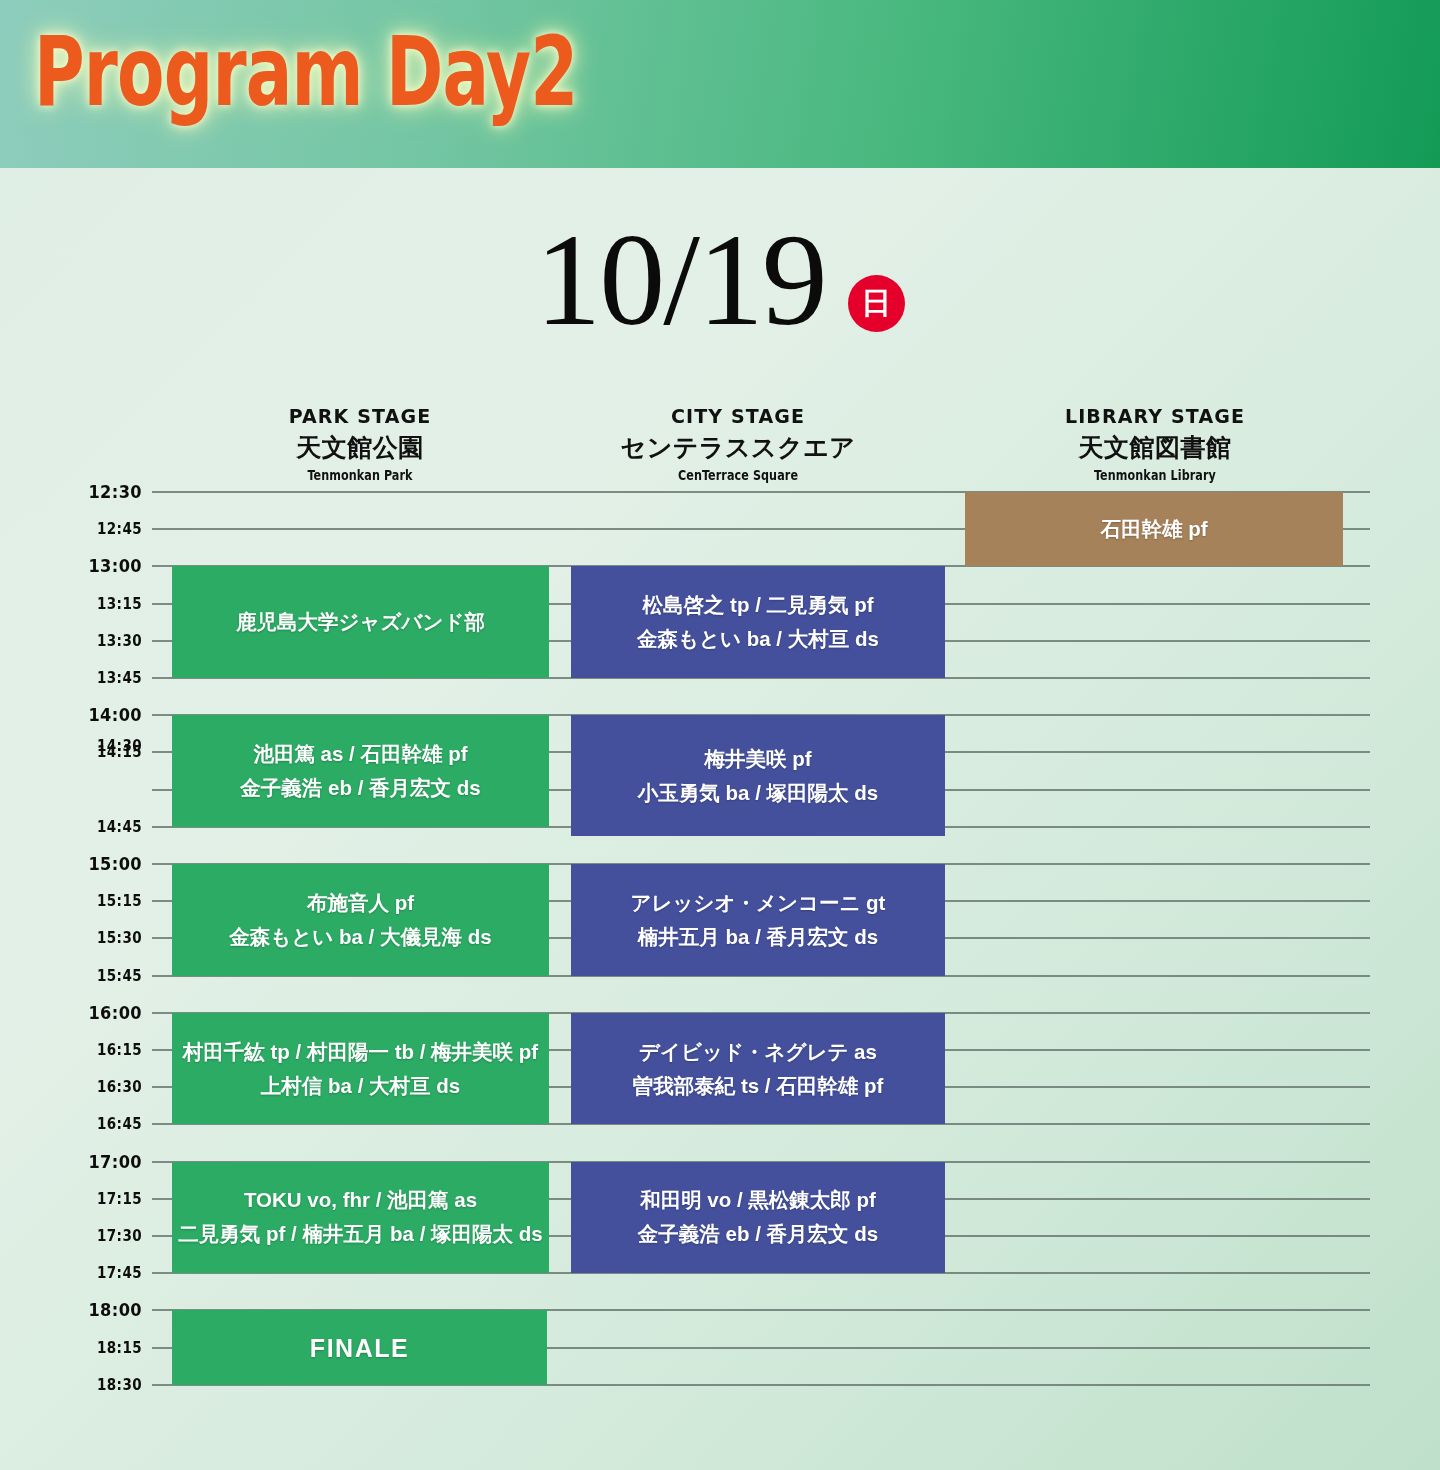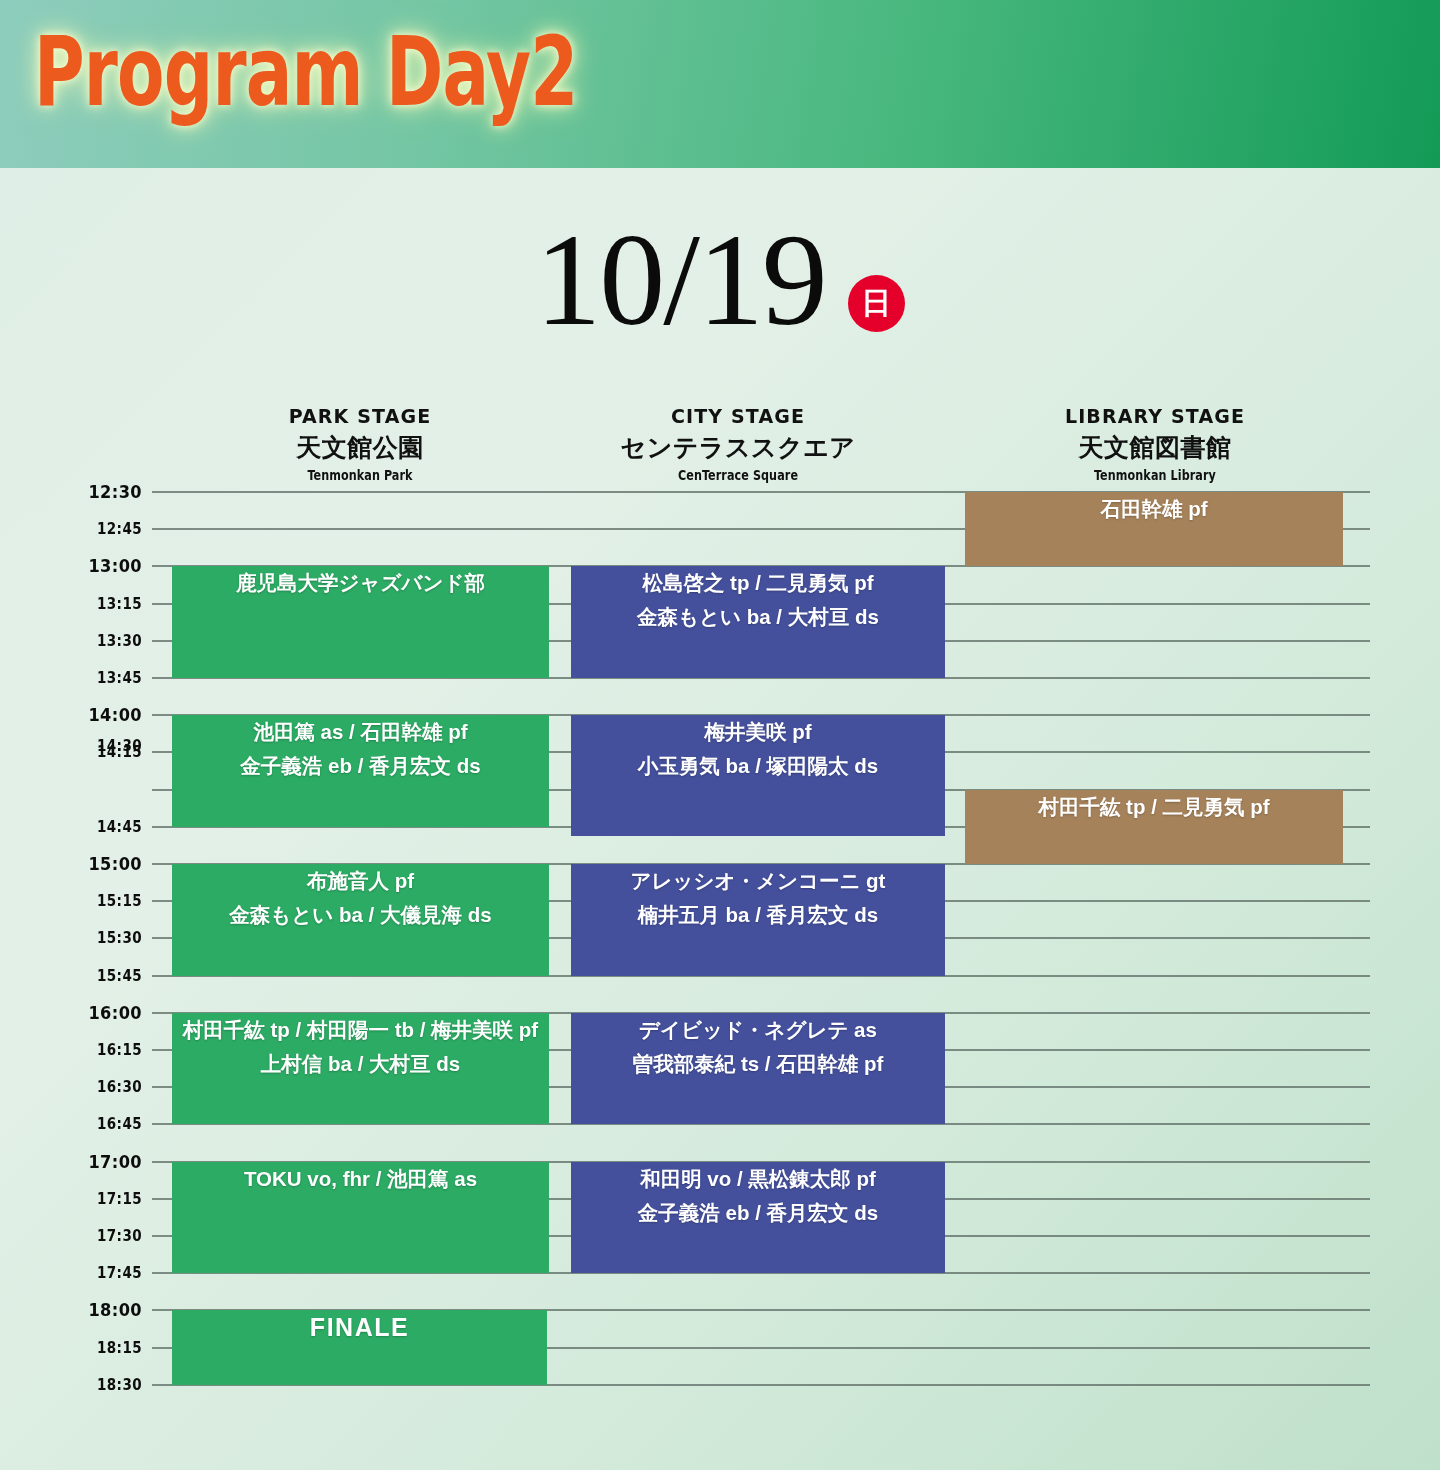--- a/index.html
+++ b/index.html
@@ -61,21 +61,21 @@
   .timelabel{
     position:absolute;right:1298px;text-align:right;color:#0d0d0d;
     font-family:"DejaVu Sans Condensed","Liberation Sans Narrow","Liberation Sans",sans-serif;
     font-weight:bold;letter-spacing:.4px;white-space:nowrap;
   }
   .timelabel.major{font-size:18px;}
   .timelabel.minor{font-size:15px;}
   
   .block{
     position:absolute;display:flex;flex-direction:column;
-    align-items:center;justify-content:flex-start;
+    align-items:center;justify-content:center;
     color:#ffffff;text-align:center;
     font-size:20.5px;font-weight:bold;line-height:34px;
     text-shadow:0 1px 2px rgba(0,0,0,.22);
     box-sizing:border-box;
   }
   .block .line{white-space:nowrap;}
   .block.park{background:#2cab64;}
   .block.city{background:#44509c;}
   .block.library{background:#a5825a;}
   .block.finale{font-size:25px;letter-spacing:1.5px;}
@@ -172,41 +172,39 @@
       <div class="line">金森もとい ba / 大村亘 ds</div>
     </div>
     <div class="block park" style="left: 172px; top: 715.2px; width: 377px; height: 111.6px;">
       <div class="line">池田篤 as / 石田幹雄 pf</div>
       <div class="line">金子義浩 eb / 香月宏文 ds</div>
     </div>
     <div class="block city" style="left: 571px; top: 715.2px; width: 374px; height: 121px;">
       <div class="line">梅井美咲 pf</div>
       <div class="line">小玉勇気 ba / 塚田陽太 ds</div>
     </div>
-    <div class="block library" style="left: 965px; top: 789.6px; width: 378px; height: 74.4px;">
-      <div class="line">村田千紘 tp / 二見勇気 pf</div>
-    </div>
     <div class="block city" style="left: 571px; top: 864px; width: 374px; height: 111.6px;">
       <div class="line">アレッシオ・メンコーニ gt</div>
       <div class="line">楠井五月 ba / 香月宏文 ds</div>
     </div>
     <div class="block park" style="left: 172px; top: 864px; width: 377px; height: 111.6px;">
       <div class="line">布施音人 pf</div>
       <div class="line">金森もとい ba / 大儀見海 ds</div>
     </div>
     <div class="block park" style="left: 172px; top: 1012.8px; width: 377px; height: 111.6px;">
       <div class="line">村田千紘 tp / 村田陽一 tb / 梅井美咲 pf</div>
       <div class="line">上村信 ba / 大村亘 ds</div>
     </div>
     <div class="block city" style="left: 571px; top: 1012.8px; width: 374px; height: 111.6px;">
       <div class="line">デイビッド・ネグレテ as</div>
       <div class="line">曽我部泰紀 ts / 石田幹雄 pf</div>
     </div>
     <div class="block park" style="left: 172px; top: 1161.6px; width: 377px; height: 111.6px;">
       <div class="line">TOKU vo, fhr / 池田篤 as</div>
+      <div class="line">二見勇気 pf / 楠井五月 ba / 塚田陽太 ds</div>
     </div>
     <div class="block city" style="left: 571px; top: 1161.6px; width: 374px; height: 111.6px;">
       <div class="line">和田明 vo / 黒松錬太郎 pf</div>
       <div class="line">金子義浩 eb / 香月宏文 ds</div>
     </div>
     <div class="block park finale" style="left: 172px; top: 1310.4px; width: 375px; height: 74.4px;">
       <div class="line">FINALE</div>
     </div>
   </div>
 

